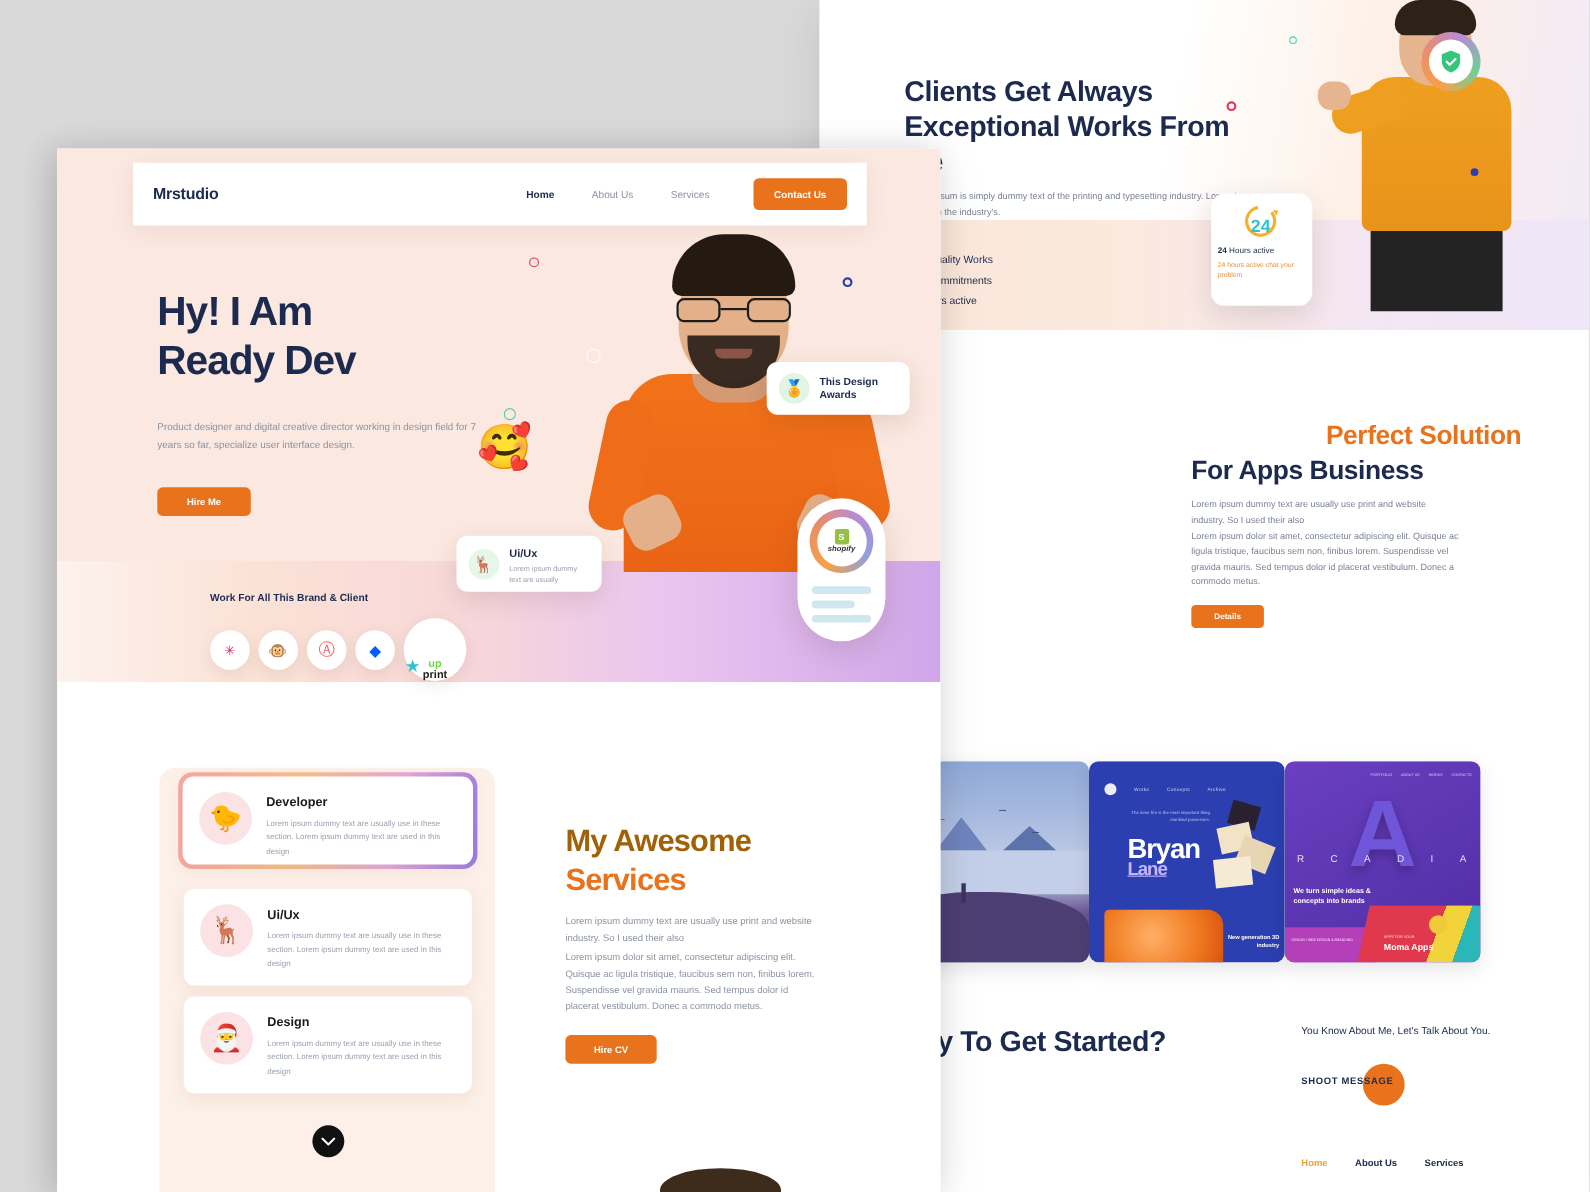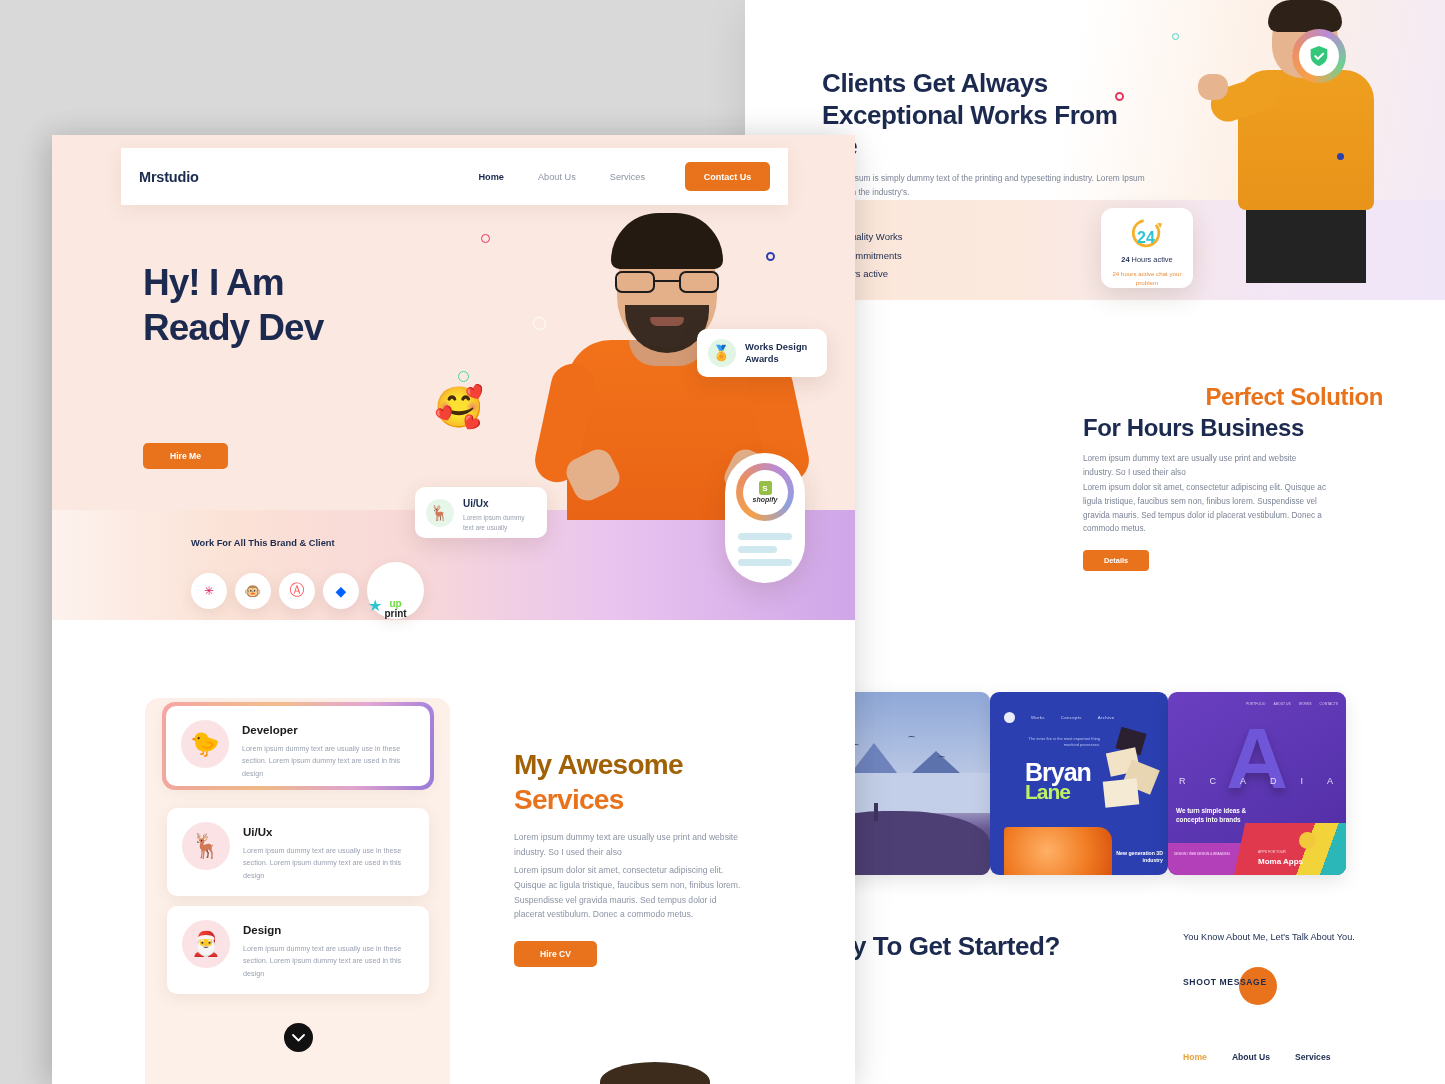--- a/index.html
+++ b/index.html
@@ -74,23 +74,23 @@
     position:absolute; left:1292px; top:29px; width:54px; height:54px;
     border-radius:50%;
     background:conic-gradient(from 200deg,#f7a14a,#e98f6a,#b98bd4,#6fcf97,#f7a14a);
     display:flex; align-items:center; justify-content:center; z-index:7;
   }
   .shield-badge .inner{
     width:40px;height:40px;border-radius:50%;background:#fff;
     display:flex;align-items:center;justify-content:center;
   }
   .card-24{
-    position:absolute; left:1101px; top:176px; width:92px; height:80px;
+    position:absolute; left:1101px; top:176px; width:92px; height:102px;
     background:#fff; border-radius:12px; box-shadow:0 8px 26px rgba(60,40,20,.14);
-    z-index:6; padding:9px 6px; text-align:center;margin-top:32px;
+    z-index:6; padding:9px 6px; 
   }
   .card-24 .clock{ margin:0 auto 4px; width:38px;height:34px;position:relative;}
   .c24-t1{ font-size:7.4px; color:#1b2a4e; font-weight:500; }
   .c24-t1 b{ font-weight:700; }
   .c24-t2{ font-size:6.2px; color:#e8903c; line-height:1.5; margin-top:5px;}
 
   .bp-sol-title{ position:absolute; left:1083px; top:382px; width:300px;
                  font-size:24px; font-weight:700; line-height:1.28; letter-spacing:-.4px; z-index:4;}
   .bp-sol-title .o{ color:#e8731c; display:block;text-align:right;}
   .bp-sol-title .d{ color:#1b2a4e; display:block;}
@@ -116,21 +116,21 @@
   .il-ground{position:absolute;left:0;bottom:0;width:100%;height:64px;background:#4d3f73;border-radius:40% 50% 0 0;}
   .il-bird{position:absolute;width:7px;height:3px;border-top:1px solid #3a4a6d;border-radius:50%;}
 
   
   .p2{position:absolute;inset:0;background:#2b3fb0;text-align:right;}
   .p2 .nav{position:absolute;left:14px;top:20px;display:flex;gap:16px;align-items:center;}
   .p2 .dot{width:11px;height:11px;border-radius:50%;background:#fff;opacity:.9;}
   .p2 .nw{font-size:4.4px;color:#cfd6f5;letter-spacing:.3px;}
   .p2 .lead{position:absolute;left:38px;top:44px;width:72px;font-size:4px;color:#b8c2ef;line-height:1.6;}
   .p2 .t1{position:absolute;left:35px;top:66px;font-size:25px;font-weight:800;color:#fff;letter-spacing:-1px;}
-  .p2 .t2{position:absolute;left:35px;top:88px;font-size:21px;font-weight:800;color:#bef264;letter-spacing:-1px;}
+  .p2 .t2{position:absolute;left:35px;top:88px;font-size:17px;font-weight:800;color:#c4b5fd;letter-spacing:-1px;text-decoration:underline;}
   .p2 .ob{position:absolute;right:6px;top:38px;width:62px;height:78px;}
   .p2 .orange{position:absolute;left:14px;bottom:0;width:108px;height:48px;
       background:radial-gradient(circle at 40% 50%,#ffb066,#f07b22 60%,#d9540f);border-radius:4px 14px 0 0;}
   .p2 .cap{position:absolute;right:5px;bottom:10px;width:62px;font-size:5.2px;color:#fff;font-weight:600;line-height:1.45;}
 
   
   .p3{position:absolute;inset:0;background:linear-gradient(150deg,#6a3fc0,#5a35b0 60%,#4e2aa0);}
   .p3 .nav{position:absolute;right:8px;top:10px;display:flex;gap:8px;}
   .p3 .nw{font-size:3.4px;color:#d8c8f5;}
   .p3 .bigA{position:absolute;left:50%;top:28px;transform:translateX(-50%);
@@ -350,21 +350,21 @@
         <path d="M31 6 l5 1 -2 5 Z" fill="#f5b02e"></path>
         <text x="19" y="27" font-size="17" font-weight="700" fill="#2ec5d3" text-anchor="middle" font-family="Liberation Sans">24</text>
       </svg>
     </div>
     <div class="c24-t1"><b>24</b><span> Hours active</span></div>
     <div class="c24-t2">24 hours active chat your problem</div>
   </div>
 
   <div class="bp-sol-title">
     <span class="o">Perfect Solution</span>
-    <span class="d">For Hours Business</span>
+    <span class="d">For Apps Business</span>
   </div>
   <div class="bp-sol-p1">Lorem ipsum dummy text are usually use print and website industry. So I used their also</div>
   <div class="bp-sol-p2">Lorem ipsum dolor sit amet, consectetur adipiscing elit. Quisque ac ligula tristique, faucibus sem non, finibus lorem. Suspendisse vel gravida mauris. Sed tempus dolor id placerat vestibulum. Donec a commodo metus.</div>
   <button class="btn-details">Details</button>
 
   <div class="proj proj1">
     <div class="il-sky"></div>
     <div class="il-mt" style="left:22px;bottom:80px;width:80px;height:52px;clip-path:polygon(50% 0,100% 100%,0 100%);"></div>
     <div class="il-mt" style="left:76px;bottom:80px;width:96px;height:44px;clip-path:polygon(50% 0,100% 100%,0 100%);background:#5c72ad;"></div>
     <div class="il-water"></div>
@@ -453,20 +453,21 @@
         <a href="#">About Us</a>
         <a href="#">Services</a>
       </div>
       <button class="btn-contact">Contact Us</button>
     </div>
 
     <div class="h1">
       <span>Hy! I Am</span><br>
       <span>Ready Dev</span>
     </div>
+    <div class="hero-p">Product designer and digital creative director working in design field for 7 years so far, specialize user interface design.</div>
     <button class="btn-hire">Hire Me</button>
 
     <span class="emoji-santa">🥰</span>
     <div class="dot-o" style="left:429px;top:99px;width:9px;height:9px;border:1.8px solid #e8365e;"></div>
     <div class="dot-o" style="left:714px;top:117px;width:9px;height:9px;border:2.4px solid #2b3fb0;"></div>
     <div class="dot-o" style="left:481px;top:182px;width:13px;height:13px;border:1.8px solid #fff;"></div>
     <div class="dot-o" style="left:406px;top:236px;width:11px;height:11px;border:1.8px solid #4fd49a;"></div>
     <span class="star-blue">★</span>
 
     <div class="person">
@@ -483,21 +484,21 @@
       <div class="p-glass">
           <i class="l"></i>
           <i class="r"></i>
           <u></u>
         </div>
     </div>
 
     <div class="card-award">
       <span class="ico-circ" style="background:#e1f5e4;">🏅</span>
       <span class="t">
-        <span>Works Design</span><br>
+        <span>This Design</span><br>
         <span>Awards</span>
       </span>
     </div>
 
     <div class="card-uiux">
       <span class="ico-circ" style="background:#e6f6e9;">🦌</span>
       <span>
         <span class="t">Ui/Ux</span>
         <span class="s" style="display:block;">Lorem ipsum dummy text are usually</span>
       </span>

